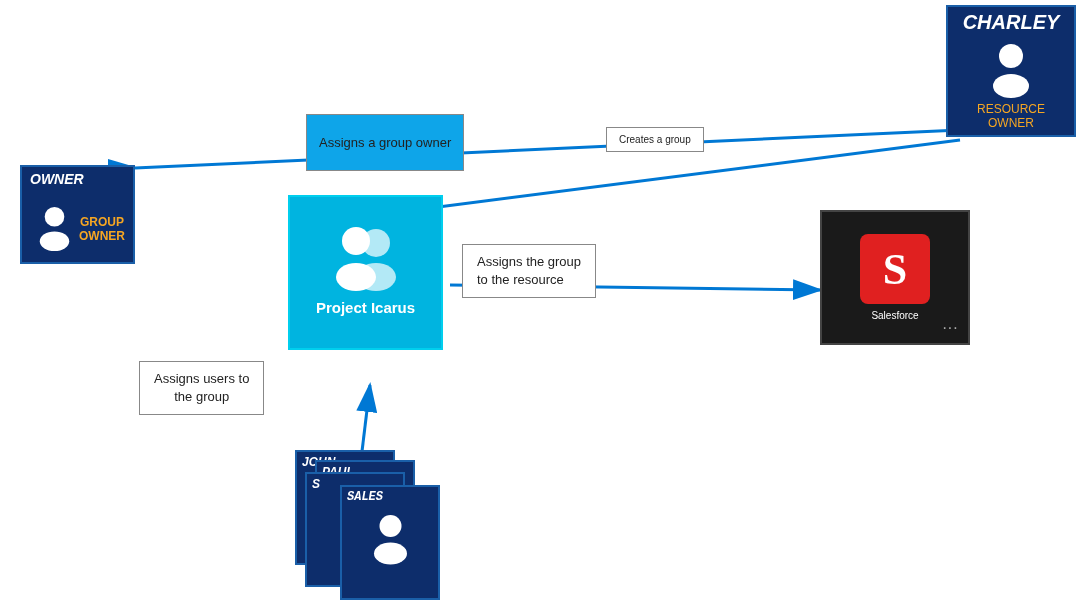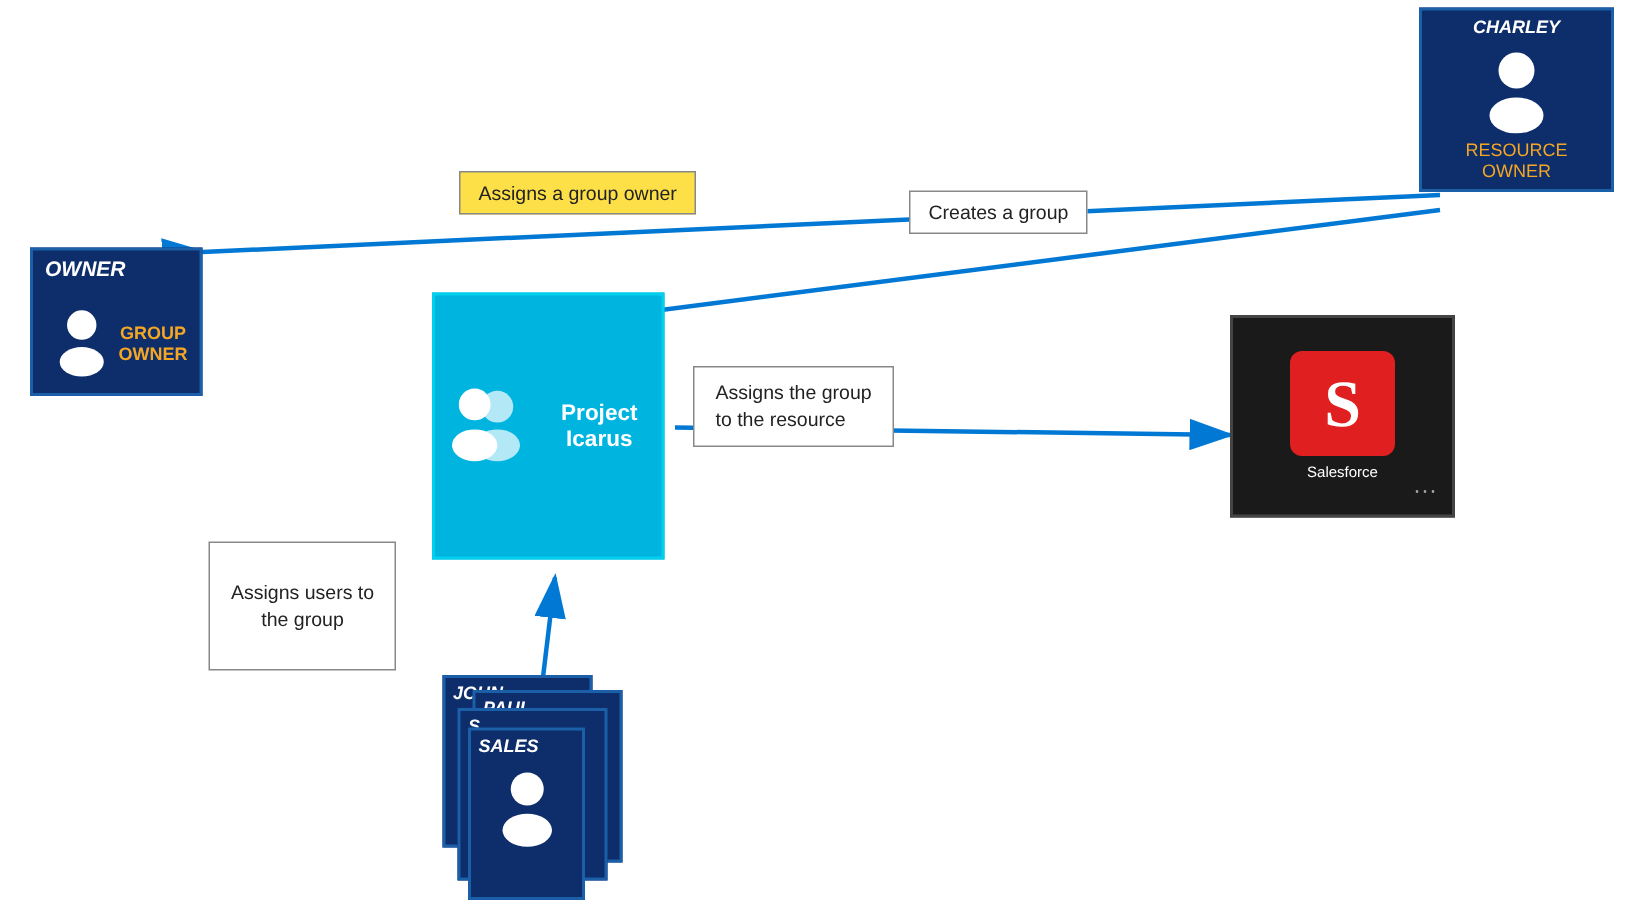--- a/index.html
+++ b/index.html
@@ -33,21 +33,21 @@
       background: #0d2d6b;
       display: flex;
       flex-direction: column;
       align-items: center;
       border: 2px solid #1a5fa8;
     }
 
     .charley-name {
       font-style: italic;
       font-weight: bold;
-      font-size: 12px;
+      font-size: 20px;
       color: #fff;
       padding: 4px 12px;
       text-align: center;
     }
 
     .charley-role {
       font-weight: normal;
       font-size: 12px;
       color: #f5a623;
       text-align: center;
@@ -91,21 +91,21 @@
   <div style="font-style:italic; font-weight:bold; font-size:14px; color:#fff; padding:4px 8px; text-align:left;">OWNER</div>
   <div style="display:flex; flex-direction:row; align-items:center; padding:8px;">
     <svg width="55" height="55" viewBox="0 0 60 60">
       <circle cx="30" cy="18" r="12" fill="#fff"></circle>
       <ellipse cx="30" cy="48" rx="18" ry="12" fill="#fff"></ellipse>
     </svg>
     <div style="font-weight:bold; font-size:12px; color:#f5a623; text-align:center; margin-top:4px;">GROUP<br>OWNER</div>
   </div>
 </div>
 
-<div style="position:absolute; top:195px; left:288px; width:155px; height:178px; background:#00b4e0; border:2px solid #00cfee; display:flex; flex-direction:row; align-items:center; justify-content:center;">
+<div style="position:absolute; top:195px; left:288px; width:155px; height:155px; background:#00b4e0; border:2px solid #00cfee; display:flex; flex-direction:column; align-items:center; justify-content:center;">
 
   <svg width="90" height="70" viewBox="0 0 90 70">
 
     <circle cx="55" cy="18" r="14" fill="rgba(255,255,255,0.7)"></circle>
     <ellipse cx="55" cy="52" rx="20" ry="14" fill="rgba(255,255,255,0.7)"></ellipse>
 
     <circle cx="35" cy="16" r="14" fill="#fff"></circle>
     <ellipse cx="35" cy="52" rx="20" ry="14" fill="#fff"></ellipse>
   </svg>
   <div style="color:#fff; font-weight:bold; font-size:15px; text-align:center; padding:4px;">Project Icarus</div>
@@ -113,33 +113,33 @@
 
 <div style="position:absolute; top:210px; left:820px; width:150px; height:135px; background:#1a1a1a; border:2px solid #444; display:flex; flex-direction:column; align-items:center; justify-content:center; position:absolute;">
 
   <div style="width:70px; height:70px; background:#e02020; border-radius:8px; display:flex; align-items:center; justify-content:center;">
     <span style="color:#fff; font-size:44px; font-weight:900; font-family:serif;">S</span>
   </div>
   <div style="color:#fff; font-size:10px; margin-top:6px;">Salesforce</div>
   <div style="color:#aaa; font-size:16px; position:absolute; bottom:6px; right:10px;">···</div>
 </div>
 
-<div style="position:absolute; top:114px; left:306px; background:#fde047; border:1.5px solid #888; padding:6px 12px; font-size:13px; color:#222; white-space:nowrap;">
+<div style="position:absolute; top:114px; left:306px; background:#0ea5e9; border:1.5px solid #888; padding:20px 12px; font-size:13px; color:#222; white-space:nowrap;">
   <span>Assigns a group owner</span>
 </div>
 
-<div style="position:absolute; top:127px; left:606px; background:#fff; border:1.5px solid #888; padding:6px 12px; font-size:13px; color:#222; white-space:nowrap;">
+<div style="position:absolute; top:127px; left:606px; background:#fff; border:1.5px solid #888; padding:6px 12px; font-size:10px; color:#222; white-space:nowrap;">
   <span>Creates a group</span>
 </div>
 
 <div style="position:absolute; top:244px; left:462px; background:#fff; border:1.5px solid #888; padding:8px 14px; font-size:13px; color:#222; line-height:1.4;">
   <span>Assigns the group<br>to the resource</span>
 </div>
 
-<div style="position:absolute; top:361px; left:139px; background:#fff; border:1.5px solid #888; padding:24px 14px; font-size:13px; color:#222; text-align:center; line-height:1.4;">
+<div style="position:absolute; top:361px; left:139px; background:#fff; border:1.5px solid #888; padding:8px 14px; font-size:13px; color:#222; text-align:center; line-height:1.4;">
   <span>Assigns users to<br>the group</span>
 </div>
 
 <div style="position:absolute; top:450px; left:295px; width:100px; height:115px; background:#0d2d6b; border:2px solid #1a5fa8; z-index:1;">
   <div style="font-style:italic; font-weight:bold; font-size:12px; color:#fff; padding:3px 5px;">JOHN</div>
   <div style="display:flex; justify-content:center;">
     <svg width="50" height="50" viewBox="0 0 60 60">
       <circle cx="30" cy="18" r="12" fill="#fff"></circle>
       <ellipse cx="30" cy="48" rx="18" ry="12" fill="#fff"></ellipse>
     </svg>
@@ -153,19 +153,19 @@
       <circle cx="30" cy="18" r="12" fill="#fff"></circle>
       <ellipse cx="30" cy="48" rx="18" ry="12" fill="#fff"></ellipse>
     </svg>
   </div>
 </div>
 
 <div style="position:absolute; top:472px; left:305px; width:100px; height:115px; background:#0d2d6b; border:2px solid #1a5fa8; z-index:3;">
   <div style="font-style:italic; font-weight:bold; font-size:12px; color:#fff; padding:3px 5px;">S</div>
 </div>
 
-<div style="position:absolute; top:485px; left:312px; width:78px; height:115px; background:#0d2d6b; border:2px solid #1a5fa8; z-index:4; display:flex; flex-direction:column; align-items:center;">
+<div style="position:absolute; top:485px; left:340px; width:100px; height:115px; background:#0d2d6b; border:2px solid #1a5fa8; z-index:4; display:flex; flex-direction:column; align-items:center;font-family:Liberation Mono, monospace;">
   <div style="font-style:italic; font-weight:bold; font-size:12px; color:#fff; padding:3px 5px; width:100%; text-align:left;">SALES</div>
   <svg width="55" height="60" viewBox="0 0 60 60">
     <circle cx="30" cy="18" r="12" fill="#fff"></circle>
     <ellipse cx="30" cy="48" rx="18" ry="12" fill="#fff"></ellipse>
   </svg>
 </div>
 
 </body></html>

